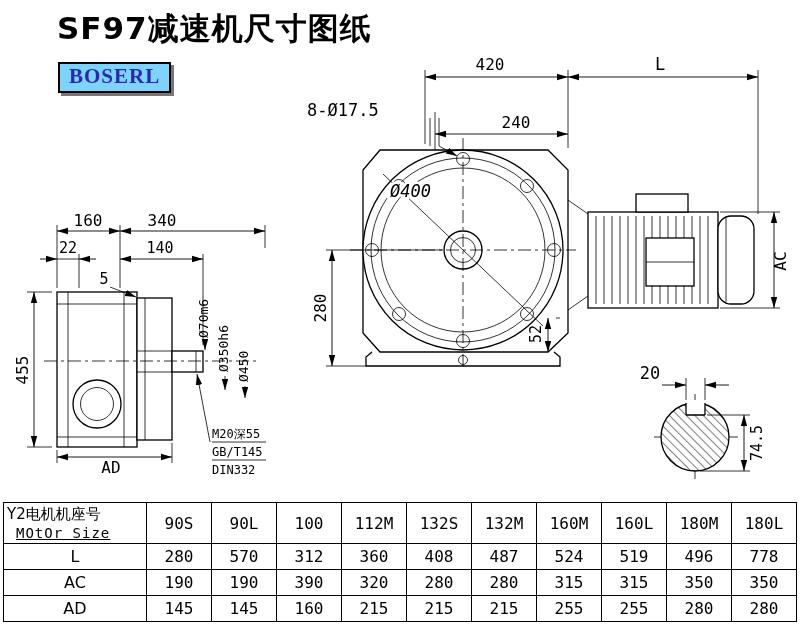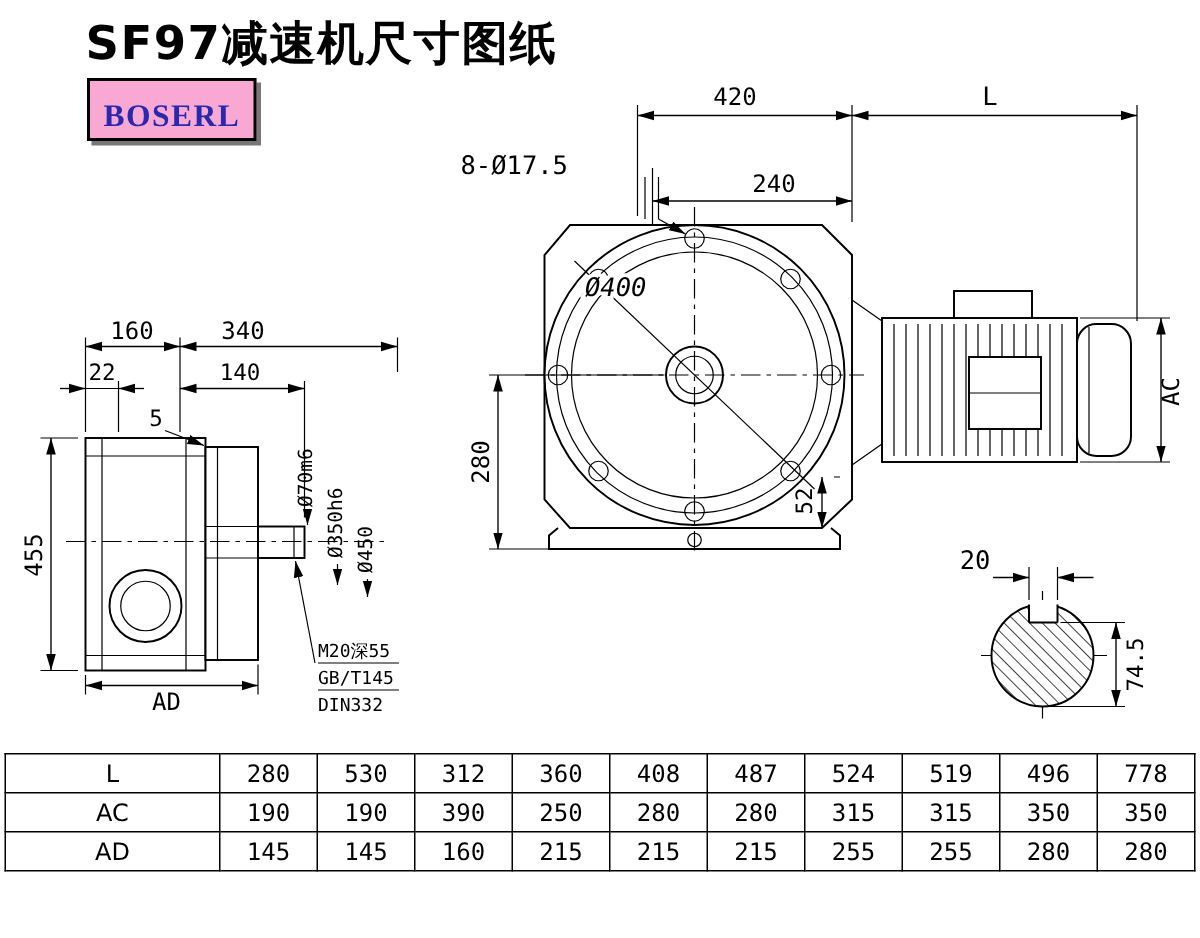--- a/index.html
+++ b/index.html
@@ -1,20 +1,20 @@
 <!DOCTYPE html>
 <html><head>
 <meta charset="utf-8">
 <style>
   html,body{margin:0;padding:0;}
   body{width:800px;height:625px;background:#fff;position:relative;overflow:hidden;
        font-family:"DejaVu Sans",sans-serif;color:#000;}
   .title{position:absolute;left:57px;top:8px;font-size:31px;font-weight:bold;letter-spacing:1px;}
-  .logo{position:absolute;left:58px;top:52px;border:2px solid #000;box-shadow:3px 3px 0 #777;
-        padding:11px 9px 2px;background:#f9a8d4;}
+  .logo{position:absolute;left:58px;top:62px;border:2px solid #000;box-shadow:3px 3px 0 #777;
+        padding:0 9px 2px;background:#7dd3fc;}
   .logo span{color:#2929b0;font-family:"Liberation Serif",serif;font-size:21px;font-weight:bold;letter-spacing:1px;}
   svg.drawing{position:absolute;left:0;top:0;}
   .ln{stroke:#000;stroke-width:1.3;fill:none;stroke-linejoin:miter;}
   .lnf{stroke:#000;stroke-width:1.3;fill:#fff;stroke-linejoin:miter;}
   .tn{stroke:#000;stroke-width:0.8;fill:none;}
   .dim{stroke:#000;stroke-width:0.9;fill:none;}
   .cl{stroke:#000;stroke-width:0.8;fill:none;stroke-dasharray:13 4 3 4;}
   .hatchc{stroke:#000;stroke-width:1.3;fill:url(#hatch);}
   svg.drawing text{fill:#000;font-family:"DejaVu Sans Mono",monospace;}
   .halo{paint-order:stroke;stroke:#fff;stroke-width:5px;}
@@ -150,39 +150,55 @@
     <line x1="662" y1="385" x2="686" y2="385" class="dim" marker-end="url(#arr)"></line>
     <line x1="729" y1="385" x2="705" y2="385" class="dim" marker-end="url(#arr)"></line>
     <line x1="744" y1="415" x2="744" y2="471" class="dim" marker-start="url(#arr)" marker-end="url(#arr)"></line>
     <text x="650" y="379" text-anchor="middle" font-size="17">20</text>
     <text transform="translate(762,443) rotate(-90)" text-anchor="middle" font-size="15">74.5</text>
   </g>
 </svg>
 
 <table class="spec">
   <tbody>
+      <tr>
+    <th class="first">
+      <div class="hd1">Y2电机机座号</div>
+      <div class="hd2">MOtOr Size</div>
+    </th>
+    <th>90S</th>
+    <th>90L</th>
+    <th>100</th>
+    <th>112M</th>
+    <th>132S</th>
+    <th>132M</th>
+    <th>160M</th>
+    <th>160L</th>
+    <th>180M</th>
+    <th>180L</th>
+  </tr>
   <tr>
     <td class="first">L</td>
     <td>280</td>
-    <td>530</td>
+    <td>570</td>
     <td>312</td>
     <td>360</td>
     <td>408</td>
     <td>487</td>
     <td>524</td>
     <td>519</td>
     <td>496</td>
     <td>778</td>
   </tr>
   <tr>
     <td class="first">AC</td>
     <td>190</td>
     <td>190</td>
     <td>390</td>
-    <td>250</td>
+    <td>320</td>
     <td>280</td>
     <td>280</td>
     <td>315</td>
     <td>315</td>
     <td>350</td>
     <td>350</td>
   </tr>
   <tr>
     <td class="first">AD</td>
     <td>145</td>

